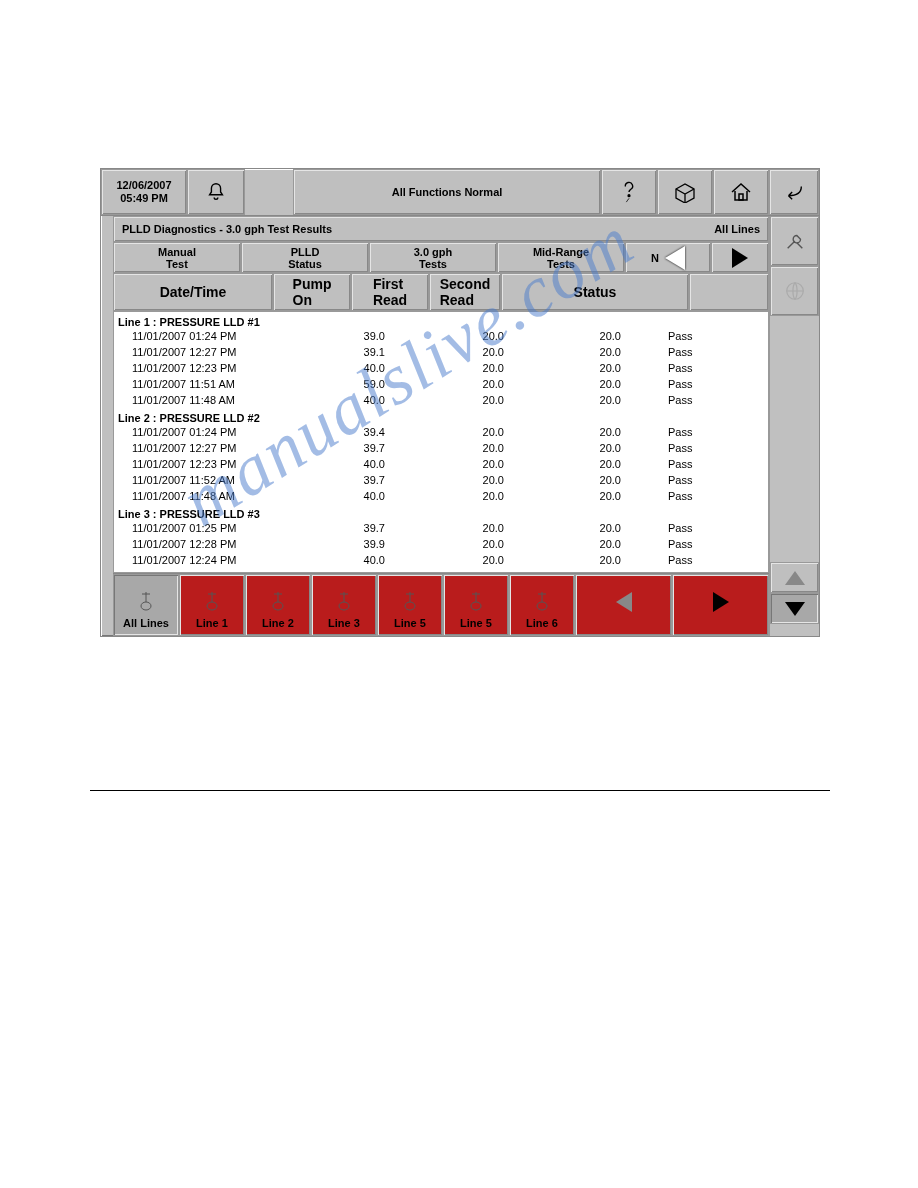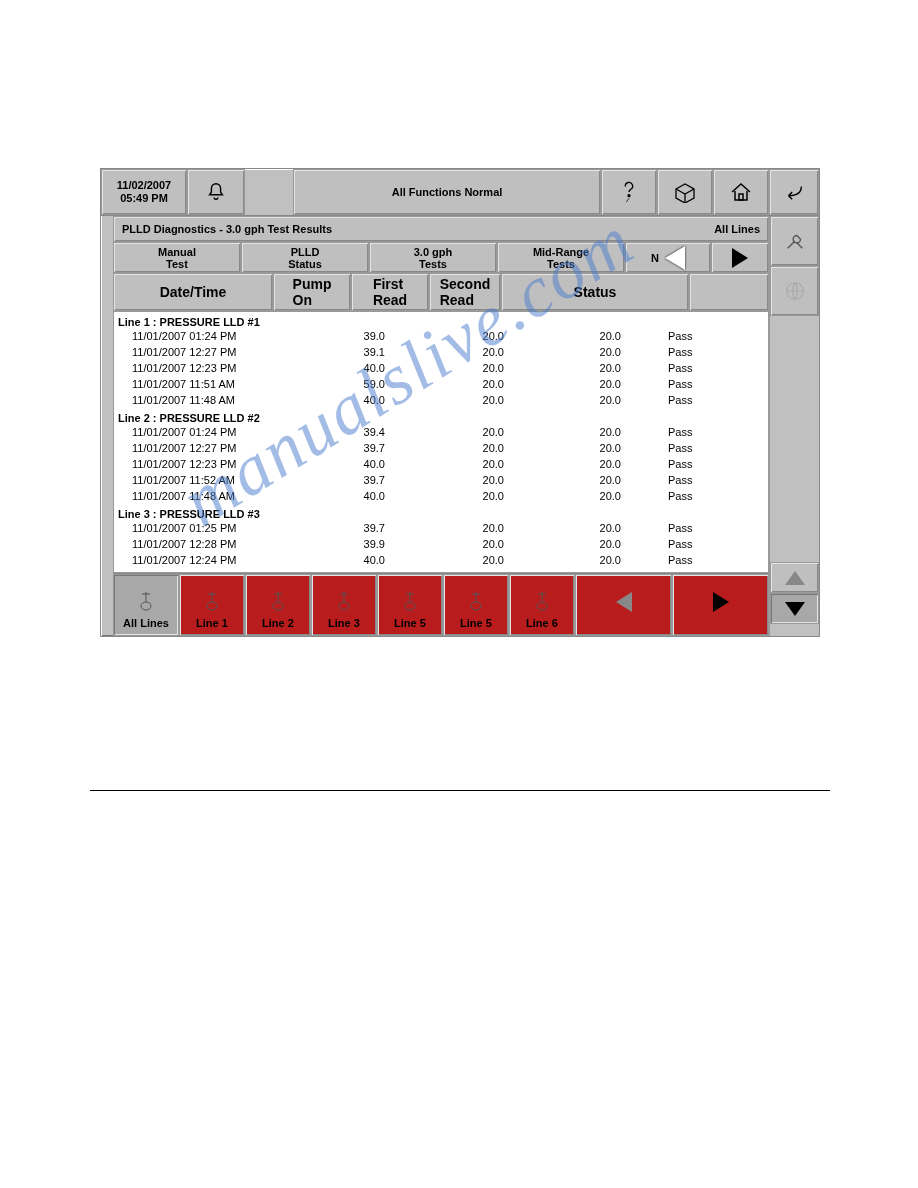--- a/index.html
+++ b/index.html
@@ -48,21 +48,21 @@
   svg.ico { display:block; }
   .tankicon { width:18px; height:22px; }
 </style>
 </head>
 <body>
 
 <div class="screen">
 
   <div class="topbar">
     <div class="topcell datetime">
-      <span>11/02/2007</span>
+      <span>12/06/2007</span>
       <span>05:49 PM</span>
     </div>
     <div class="topcell bell">
       <svg class="ico" width="22" height="22" viewBox="0 0 24 24" fill="none" stroke="#000" stroke-width="1.5">
           <path d="M12 3a5 5 0 0 0-5 5v4l-2 3h14l-2-3V8a5 5 0 0 0-5-5z"></path>
           <path d="M10 18a2 2 0 0 0 4 0"></path>
         </svg>
     </div>
     <div class="topcell status">
       <span>All Functions Normal</span>

